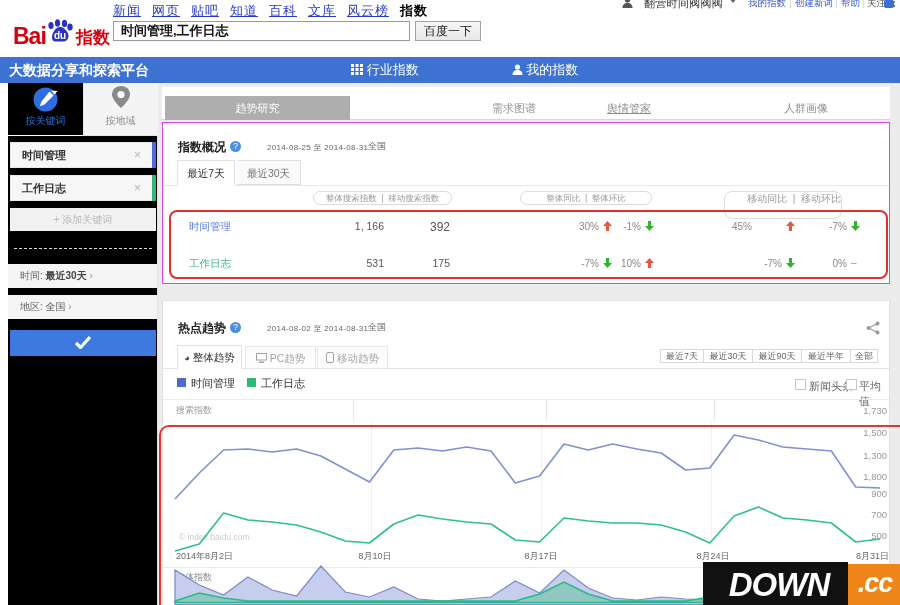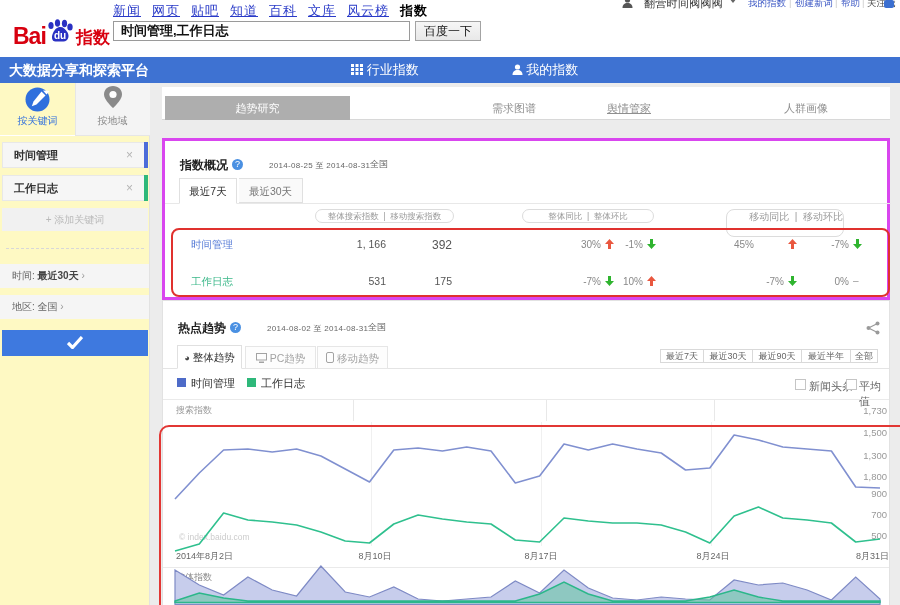--- a/index.html
+++ b/index.html
@@ -65,21 +65,21 @@
 <div class="ab" style="left:500px;top:0;width:90px;height:26px;color:#fff;font-size:13px;line-height:26px;text-align:center">
 <svg width="11" height="11" viewBox="0 0 11 11" style="vertical-align:-1px">
           <circle cx="5.5" cy="3" r="2.6" fill="#fff"></circle>
           <path d="M0.5 11 C0.5 7.5 2.5 6 5.5 6 C8.5 6 10.5 7.5 10.5 11Z" fill="#fff"></path>
         </svg>
 我的指数</div>
 </div>
 
 <div class="ab" style="left:150px;top:83px;width:750px;height:522px;background:#ececec"></div>
 
-<div class="ab" style="left:0;top:83px;width:150px;height:522px;background:#fef9c3;border-right:1px solid #e2e2e2">
+<div class="ab" style="left:8px;top:83px;width:150px;height:522px;background:#000000;border-right:1px solid #e2e2e2">
 <div class="ab" style="left:75px;top:0;width:75px;height:53px;background:#f4f4f4;border-left:1px solid #e6e6e6;border-bottom:1px solid #e6e6e6"></div>
 <div class="ab" style="left:0;top:0;width:75px;height:53px;border-bottom:1px solid #fff"></div>
 <svg class="ab" style="left:25px;top:4px" width="25" height="25" viewBox="0 0 25 25">
 <circle cx="12.5" cy="12.5" r="12" fill="#2f6fdd"></circle>
 <path d="M16.5 4.5 L20.5 8.5 L11.5 17.5 L6.8 19.2 L8.5 14.5 Z" fill="#fff"></path>
         <path d="M21.5 7.5 L24.5 4 L18 3.5 Z" fill="#fff"></path>
 </svg>
 <div class="ab" style="left:0;top:31px;width:75px;text-align:center;font-size:10px;color:#2f6fdd">按关键词</div>
 <svg class="ab" style="left:103px;top:3px" width="20" height="26" viewBox="0 0 20 26">
 <path d="M10 0 C4.5 0 1 4 1 8.5 C1 14 10 22 10 22 C10 22 19 14 19 8.5 C19 4 15.5 0 10 0Z" fill="#8a8a8a"></path>
@@ -108,21 +108,21 @@
 </div>
 </div>
 
 <div class="ab" style="left:162px;top:87px;width:728px;height:33px;background:#fff;border-bottom:1px solid #d8d8d8">
 <div class="ab" style="left:3px;top:9px;width:185px;height:24px;background:#aeaeae;color:#fdfdfd;font-size:11px;text-align:center;line-height:24px">趋势研究</div>
 <div class="ab" style="left:188px;top:9px;width:186px;height:24px;color:#8f8f8f;font-size:11px;text-align:right;line-height:24px">需求图谱</div>
 <div class="ab" style="left:374px;top:9px;width:186px;height:24px;color:#8f8f8f;font-size:11px;text-align:center;line-height:24px"><u>舆情管家</u></div>
 <div class="ab" style="left:560px;top:9px;width:168px;height:24px;color:#8f8f8f;font-size:11px;text-align:center;line-height:24px">人群画像</div>
 </div>
 
-<div class="ab" style="left:162px;top:138px;width:728px;height:162px;background:#fff;border:3px solid #d946ef">
+<div class="ab" style="left:162px;top:122px;width:728px;height:162px;background:#fff;border:1px solid #d946ef">
 <div class="ab" style="left:15px;top:16px;font-size:12px;font-weight:bold;color:#222">指数概况</div>
 <div class="ab" style="left:67px;top:18px;width:11px;height:11px;border-radius:6px;background:#4a90e2;color:#fff;font-size:9px;text-align:center;line-height:11px">?</div>
 <div class="ab" style="left:104px;top:19px;font-size:8px;color:#666;letter-spacing:0.3px">2014-08-25 至 2014-08-31</div>
 <div class="ab" style="left:205px;top:17px;font-size:9px;color:#666">全国</div>
 <div class="ab" style="left:0px;top:62px;width:726px;border-top:1px solid #e8e8e8"></div>
 <div class="ab" style="left:14px;top:37px;width:58px;height:26px;background:#fff;border:1px solid #e0e0e0;border-bottom:1px solid #fff;font-size:10.5px;color:#333;text-align:center;line-height:25px">最近7天</div>
 <div class="ab" style="left:74px;top:37px;width:64px;height:25px;background:#fafafa;border:1px solid #e0e0e0;border-left:none;font-size:10.5px;color:#777;text-align:center;line-height:24px">最近30天</div>
 
 <div class="ab" style="left:150px;top:68px;width:139px;height:14px;border:1px solid #dcdcdc;border-radius:8px;font-size:8.5px;color:#999;text-align:center;line-height:13px">整体搜索指数&nbsp; | &nbsp;移动搜索指数</div>
 <div class="ab" style="left:357px;top:68px;width:132px;height:14px;border:1px solid #dcdcdc;border-radius:8px;font-size:8.5px;color:#999;text-align:center;line-height:13px">整体同比&nbsp; | &nbsp;整体环比</div>
@@ -237,13 +237,19 @@
 
 <svg class="ab" style="left:0;top:0;pointer-events:none" width="900" height="605" viewBox="0 0 900 605">
 <polygon fill="#c7cdec" stroke="#7e8ac5" stroke-width="1.2" points="175.0,570 199.3,585 223.6,595 247.9,577 272.2,590 296.6,596 320.9,566 345.2,592 369.5,597 393.8,587 418.1,599 442.4,601 466.7,599 491.0,597 515.3,581 539.6,593 564.0,570 588.3,588 612.6,598 636.9,600 661.2,597 685.5,599 709.8,600 734.1,580 758.4,585 782.8,583 807.1,590 831.4,600 855.7,577 880.0,599 880.0,604.5 175.0,604.5"></polygon>
 <polygon fill="rgba(85,195,150,0.5)" stroke="#2bb78a" stroke-width="1.4" points="175.0,601 199.3,593 223.6,598 247.9,601 272.2,601 296.6,601 320.9,601 345.2,601 369.5,601 393.8,601 418.1,601 442.4,601 466.7,601 491.0,601 515.3,601 539.6,594 564.0,582 588.3,594 612.6,601 636.9,601 661.2,601 685.5,601 709.8,597 734.1,590 758.4,597 782.8,601 807.1,601 831.4,601 855.7,601 880.0,601 880.0,602.5 175.0,602.5"></polygon>
 <polyline fill="none" stroke="#8090d0" stroke-width="1.6" stroke-linejoin="round" points="175.0,499 199.3,473 223.6,450 247.9,449 272.2,452 296.6,449 320.9,456 345.2,469 369.5,482 393.8,450 418.1,448 442.4,451 466.7,447 491.0,451 515.3,483 539.6,476 564.0,444 588.3,450 612.6,444 636.9,449 661.2,453 685.5,470 709.8,468 734.1,435 758.4,440 782.8,447 807.1,449 831.4,451 855.7,487 880.0,488"></polyline>
 <polyline fill="none" stroke="#2fc08e" stroke-width="1.6" stroke-linejoin="round" points="175.0,551 199.3,544 223.6,513 247.9,520 272.2,522 296.6,525 320.9,532 345.2,541 369.5,543 393.8,524 418.1,515 442.4,519 466.7,522 491.0,524 515.3,540 539.6,542 564.0,518 588.3,521 612.6,523 636.9,523 661.2,525 685.5,532 709.8,543 734.1,516 758.4,507 782.8,518 807.1,520 831.4,523 855.7,542 880.0,539"></polyline>
 </svg>
 
 <div class="ab" style="left:159px;top:425px;width:758px;height:200px;border:2px solid #e23734;border-radius:10px"></div>
 
+<div class="ab" style="left:703px;top:562px;width:197px;height:43px">
+<div class="ab" style="left:0;top:0;width:145px;height:43px;background:#111"></div>
+<div class="ab" style="left:145px;top:2px;width:52px;height:41px;background:#f08519"></div>
+<div class="ab" style="left:5px;top:4px;width:142px;text-align:center;font-size:33px;font-weight:bold;font-style:italic;color:#fff;letter-spacing:-1px">DOWN</div>
+<div class="ab" style="left:146px;top:6px;width:52px;text-align:center;font-size:27px;font-weight:bold;font-style:italic;color:#fff;letter-spacing:-1px">.cc</div>
+</div>
 
 </div>
 </body></html>

